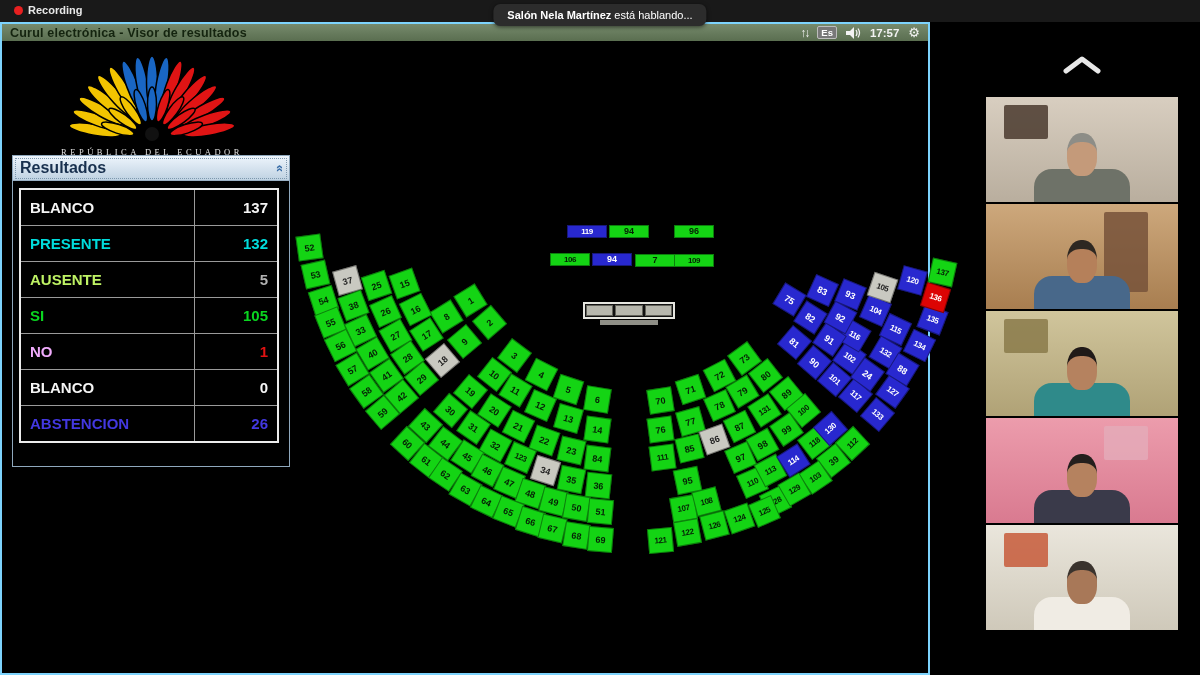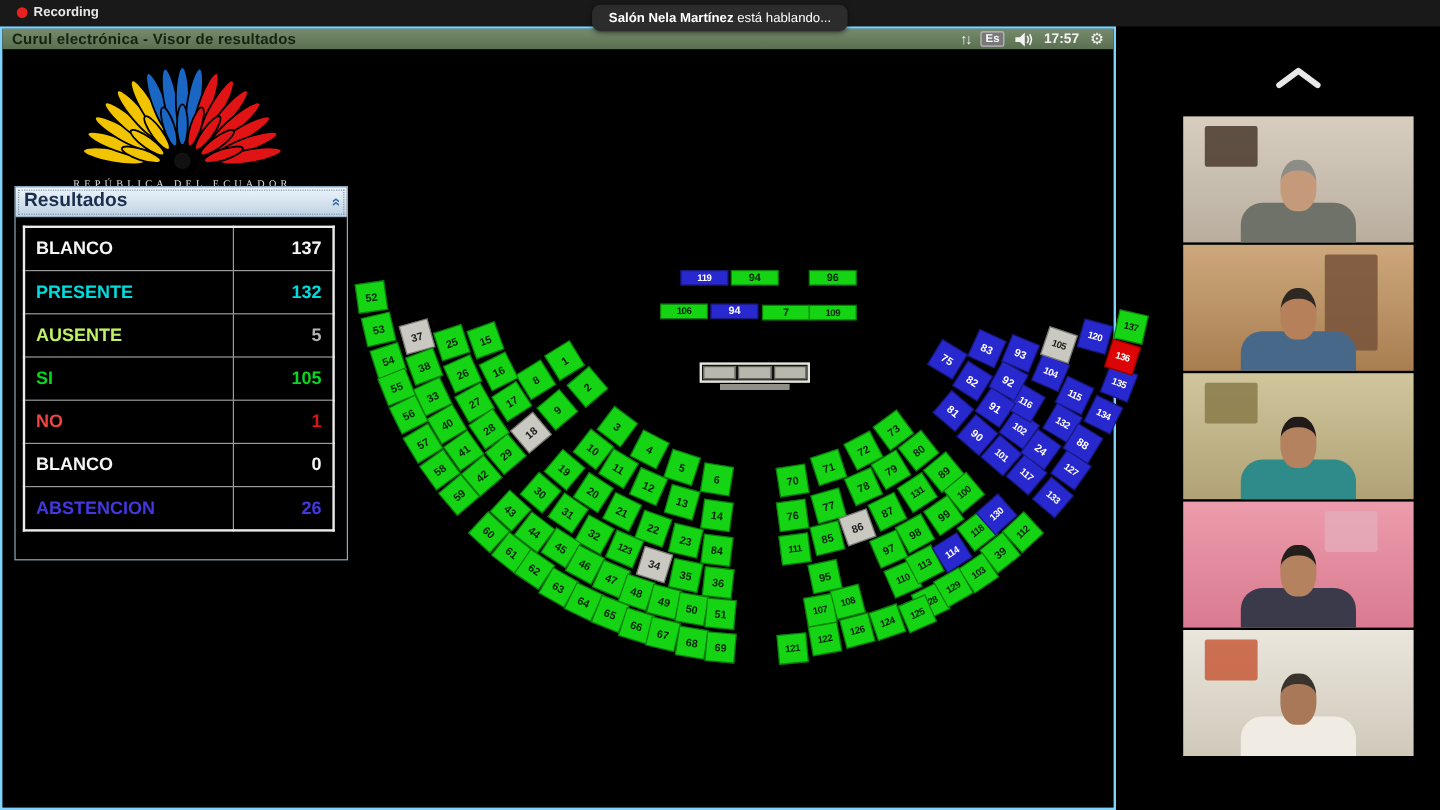--- a/index.html
+++ b/index.html
@@ -151,21 +151,21 @@
             </tr>
             <tr>
               <td style="color: #bef264;">AUSENTE</td>
               <td class="v" style="color: rgb(178, 178, 178);">5</td>
             </tr>
             <tr>
               <td style="color: rgb(10, 213, 32);">SI</td>
               <td class="v" style="color: rgb(10, 213, 32);">105</td>
             </tr>
             <tr>
-              <td style="color: #ef4444;">NO</td>
+              <td style="color: #f0abfc;">NO</td>
               <td class="v" style="color: rgb(224, 18, 18);">1</td>
             </tr>
             <tr>
               <td style="color: rgb(245, 245, 245);">BLANCO</td>
               <td class="v" style="color: rgb(245, 245, 245);">0</td>
             </tr>
             <tr>
               <td style="color: rgb(67, 56, 224);">ABSTENCION</td>
               <td class="v" style="color: rgb(67, 56, 224);">26</td>
             </tr>

